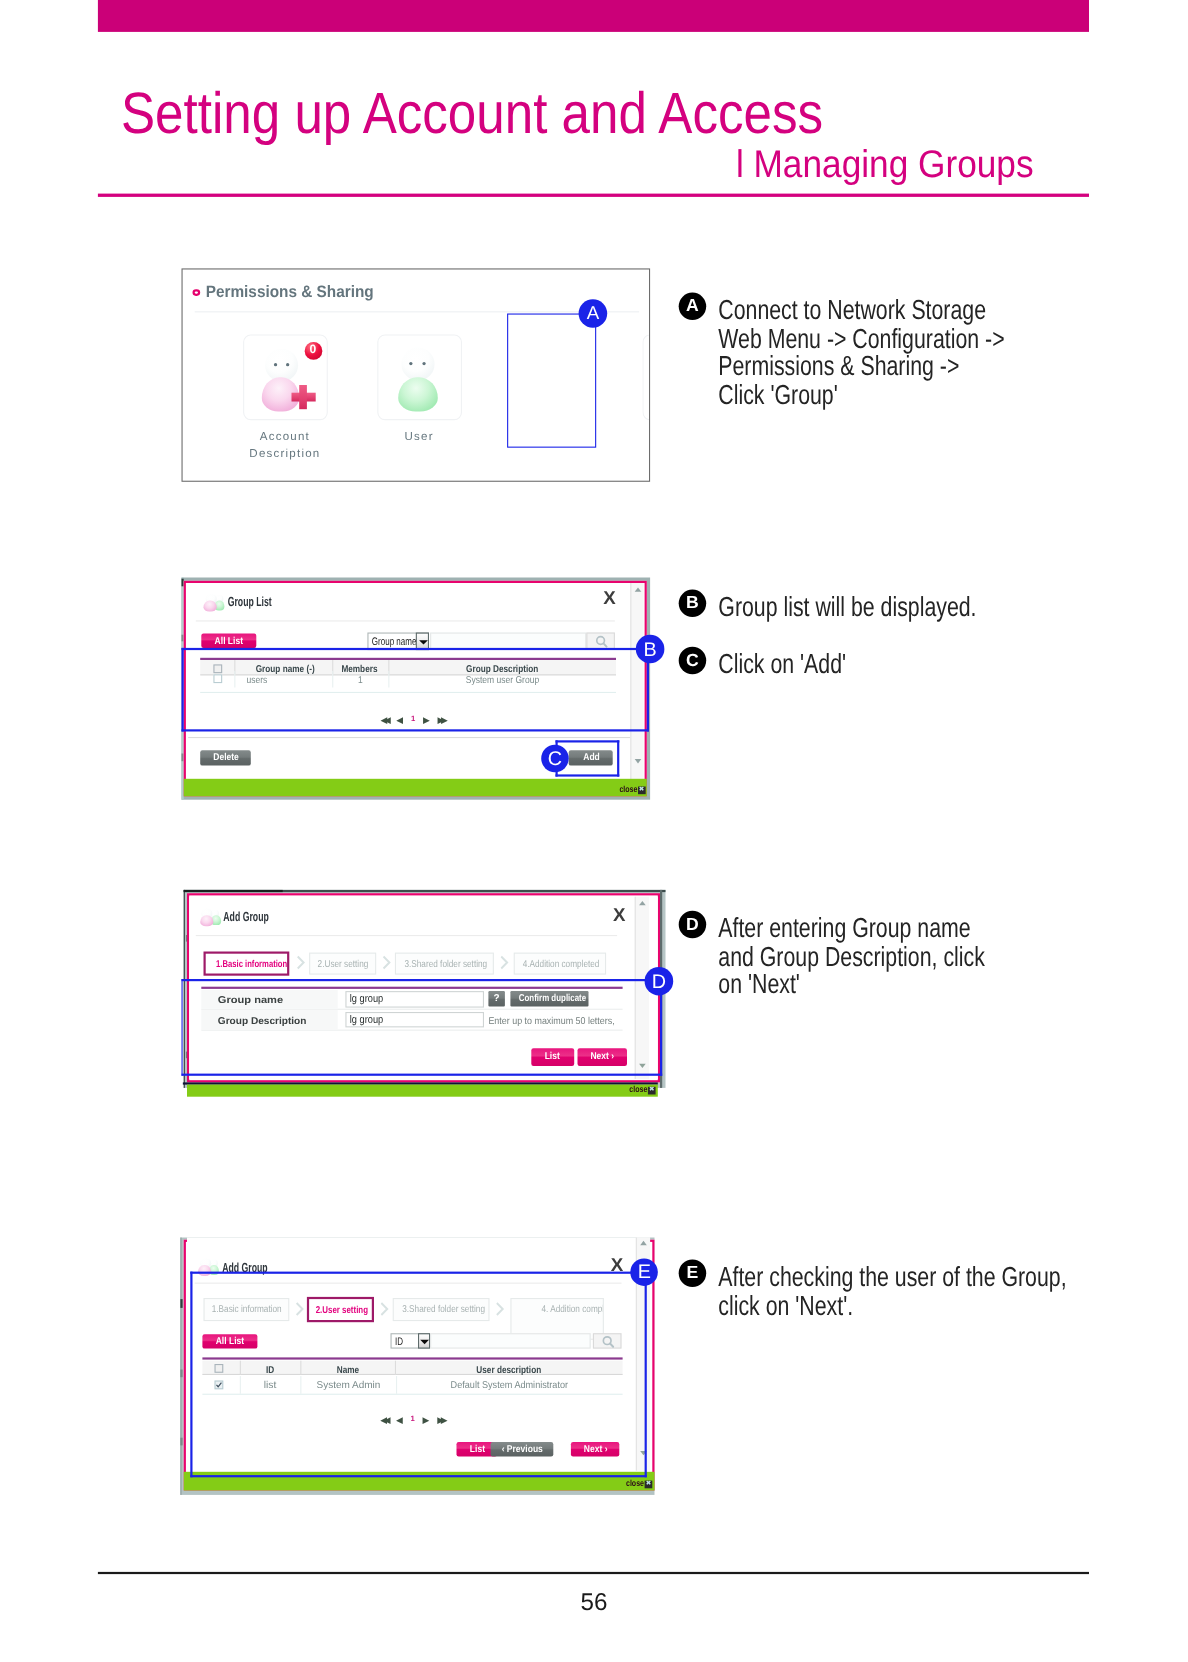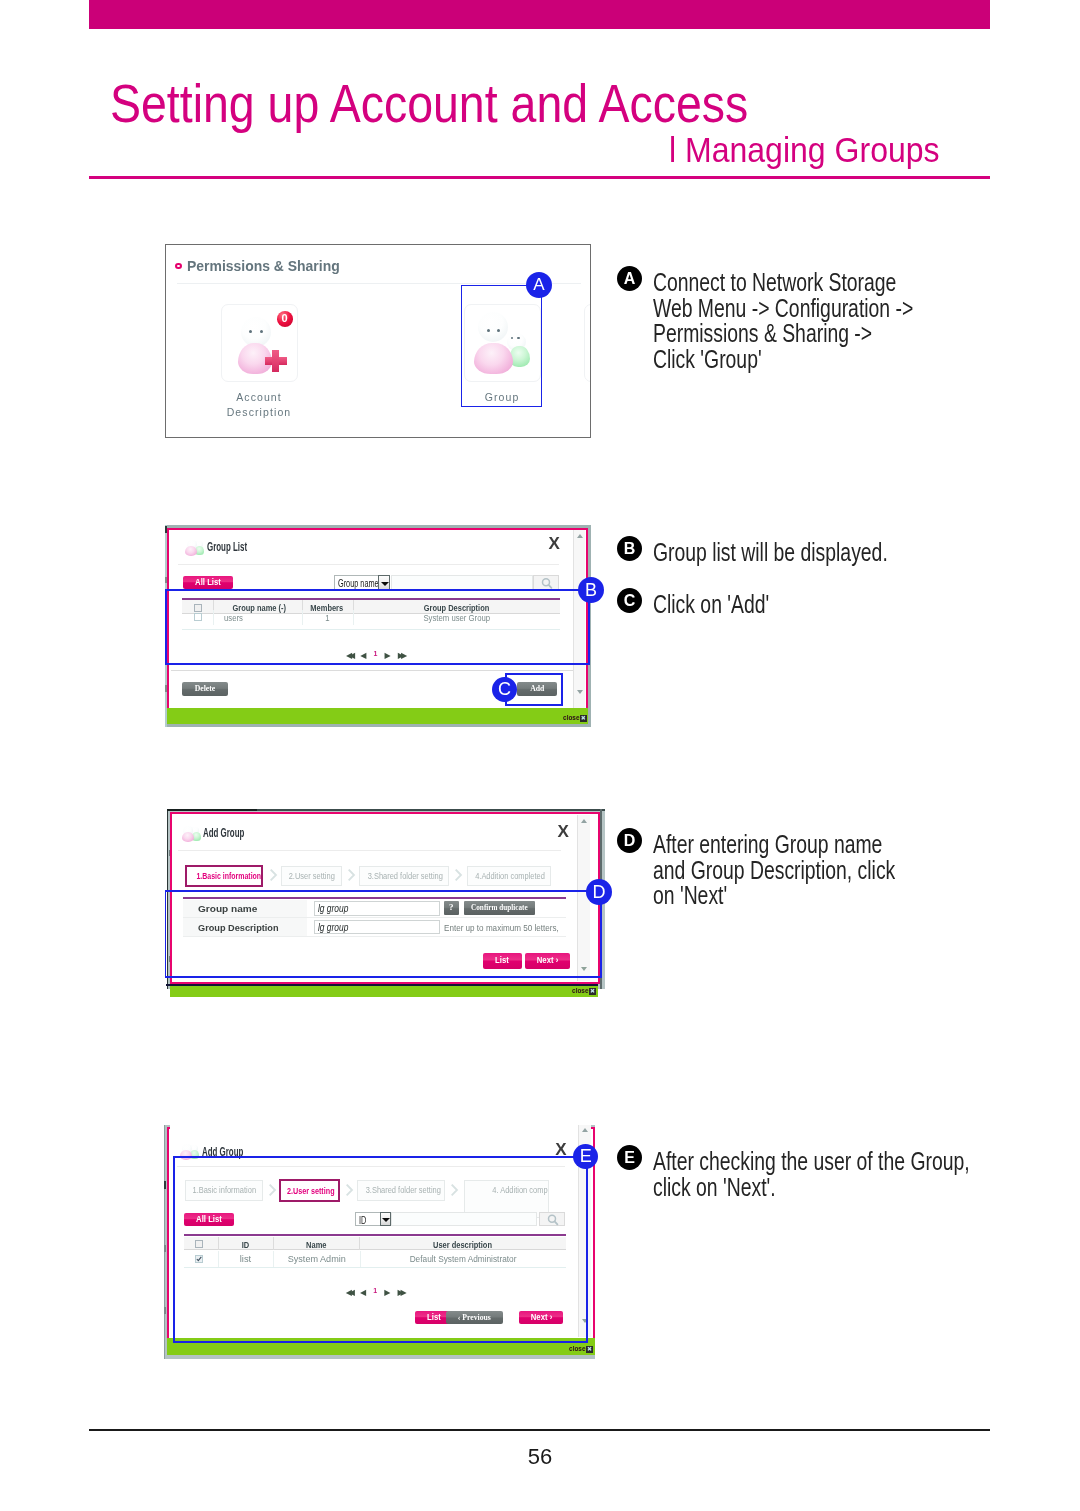--- a/index.html
+++ b/index.html
@@ -43,22 +43,22 @@
 .dlg-pink{position:absolute;box-sizing:border-box;border:3px solid #e8046e;background:#fff;}
 .dlg-foot{position:absolute;background:#84cc16;}
 .dlg-foot .closelbl{position:absolute;right:9px;bottom:2px;top:auto;font-size:8px;font-weight:bold;color:#2b0a19;transform:scaleX(0.8);transform-origin:right top;white-space:nowrap;}
 .dlg-foot .closebox{position:absolute;right:1.5px;bottom:2px;top:auto;width:7px;height:7px;background:#2a2a2a;color:#bfe3e8;font-size:6px;line-height:7px;text-align:center;overflow:hidden;}
 .winhead{position:absolute;font-size:12px;font-weight:bold;color:#2e353b;transform:scaleX(0.66);transform-origin:left top;white-space:nowrap;}
 .winclose{position:absolute;font-size:17px;font-weight:bold;color:#3d3d3d;line-height:17px;}
 .winsep{position:absolute;height:1px;background:#ececec;}
 .grpicon{position:absolute;}
 .scrolltrack{position:absolute;background:#f7f7f7;border-left:1px solid #e2e2e2;}
 .btn-pink{position:absolute;box-sizing:border-box;background:linear-gradient(180deg,#e8157e 0%,#ec2f88 42%,#e0006e 52%,#d60068 100%);color:#fff;text-align:center;font-size:9px;font-weight:bold;border-radius:2px;white-space:nowrap;overflow:hidden;}
-.btn-gray{position:absolute;box-sizing:border-box;background:linear-gradient(180deg,#848b8b 0%,#747b7b 45%,#646b6b 55%,#5b6262 100%);color:#fff;text-align:center;font-size:9px;font-weight:bold;border-radius:2px;white-space:nowrap;overflow:hidden;font-family:Liberation Serif, serif;}
-.inpbox{position:absolute;box-sizing:border-box;border:1px solid #b8b8b8;background:#fff;font-style:italic;}
+.btn-gray{position:absolute;box-sizing:border-box;background:linear-gradient(180deg,#848b8b 0%,#747b7b 45%,#646b6b 55%,#5b6262 100%);color:#fff;text-align:center;font-size:9px;font-weight:bold;border-radius:2px;white-space:nowrap;overflow:hidden;}
+.inpbox{position:absolute;box-sizing:border-box;border:1px solid #b8b8b8;background:#fff;}
 .selbox{position:absolute;box-sizing:border-box;border:1px solid #9a9a9a;background:#fff;font-size:11px;color:#222;}
 .selcaret{position:absolute;box-sizing:border-box;border:1px solid #5d6a6a;background:linear-gradient(180deg,#fdfdfd 0%,#ededed 55%,#d6d6d6 100%);}
 .caretdown{position:absolute;width:0;height:0;border-left:3.5px solid transparent;border-right:3.5px solid transparent;border-top:4px solid #0b0b0b;}
 .srchbox{position:absolute;box-sizing:border-box;border:1px solid #dadada;background:#f4f4f4;}
 .tbl-topline{position:absolute;height:2px;background:#8b3a8f;}
 .thead{position:absolute;box-sizing:border-box;background:#f5f5f5;border-bottom:1px solid #d8d8d8;}
 .th{position:absolute;text-align:center;font-size:9px;font-weight:bold;color:#39474b;white-space:nowrap;}
 .tdiv{position:absolute;width:1px;background:#dcdcdc;}
 .td{position:absolute;text-align:center;font-size:9px;color:#7b8b8b;white-space:nowrap;}
 .cx{display:inline-block;transform-origin:center center;}
@@ -98,34 +98,30 @@
       <div class="av-eye" style="left:38.7px;top:24.9px;width:3px;height:3px"></div>
       <div class="av-body pink" style="left:16.7px;top:38.3px;width:34px;height:31px"></div>
       <div class="plus-h" style="left:43.2px;top:51.6px;width:22px;height:8px"></div>
       <div class="plus-v" style="left:50.8px;top:44.8px;width:7px;height:22px"></div>
       <div class="redbadge" style="left:55px;top:6.4px;width:16px;height:15.5px;font-size:11px;line-height:15.5px">0</div>
     </div>
     <div class="s1lbl">Account
 Description</div>
   </div>
 
-
-  <div class="s1tile" style="left:286px">
+  <div class="s1tile" style="left:165px">
     <div class="s1box">
-      <div class="av-head" style="left:42.5px;top:27.5px;width:19.3px;height:18.5px"></div>
-      <div class="av-eye" style="left:46.4px;top:31.8px;width:2.3px;height:2.3px"></div>
-      <div class="av-eye" style="left:52.8px;top:31.8px;width:2.3px;height:2.3px"></div>
-      <div class="av-body green" style="left:44.5px;top:41.3px;width:20.5px;height:21px"></div>
-      <div class="av-head" style="left:13.5px;top:6.5px;width:30px;height:30px"></div>
-      <div class="av-eye" style="left:22.1px;top:23.8px;width:3px;height:3px"></div>
-      <div class="av-eye" style="left:32.2px;top:23.8px;width:3px;height:3px"></div>
-      <div class="av-body pink" style="left:9.9px;top:37.5px;width:39.1px;height:31.9px"></div>
-    </div>
-    <div class="s1lbl">Group</div>
-  </div>
+      <div class="av-head" style="left:21.2px;top:10.5px;width:30.2px;height:30px"></div>
+      <div class="av-eye" style="left:28.9px;top:24.2px;width:3px;height:3px"></div>
+      <div class="av-eye" style="left:40.1px;top:24.2px;width:3px;height:3px"></div>
+      <div class="av-body green" style="left:18.3px;top:38.3px;width:36px;height:31px"></div>
+    </div>
+    <div class="s1lbl">User</div>
+  </div>
+
 
   <div class="s1tile" style="left:418.4px;overflow:hidden;width:6px;">
       <div class="s1box" style="margin:0;width:75px;"></div>
     </div>
   <div id="s1-sel"></div>
 </div>
 <div class="bluemark" style="left:526px;top:272px;width:26px;height:26px;font-size:17px;line-height:26px">A</div>
 
 <div id="shot2" style="position:absolute;left:162px;top:525px;width:432px;height:205px;overflow:hidden;">
   <div style="position:absolute;left:2.8px;top:-3.2px;width:426.3px;height:205px;background:#9fb2b2;"></div>

